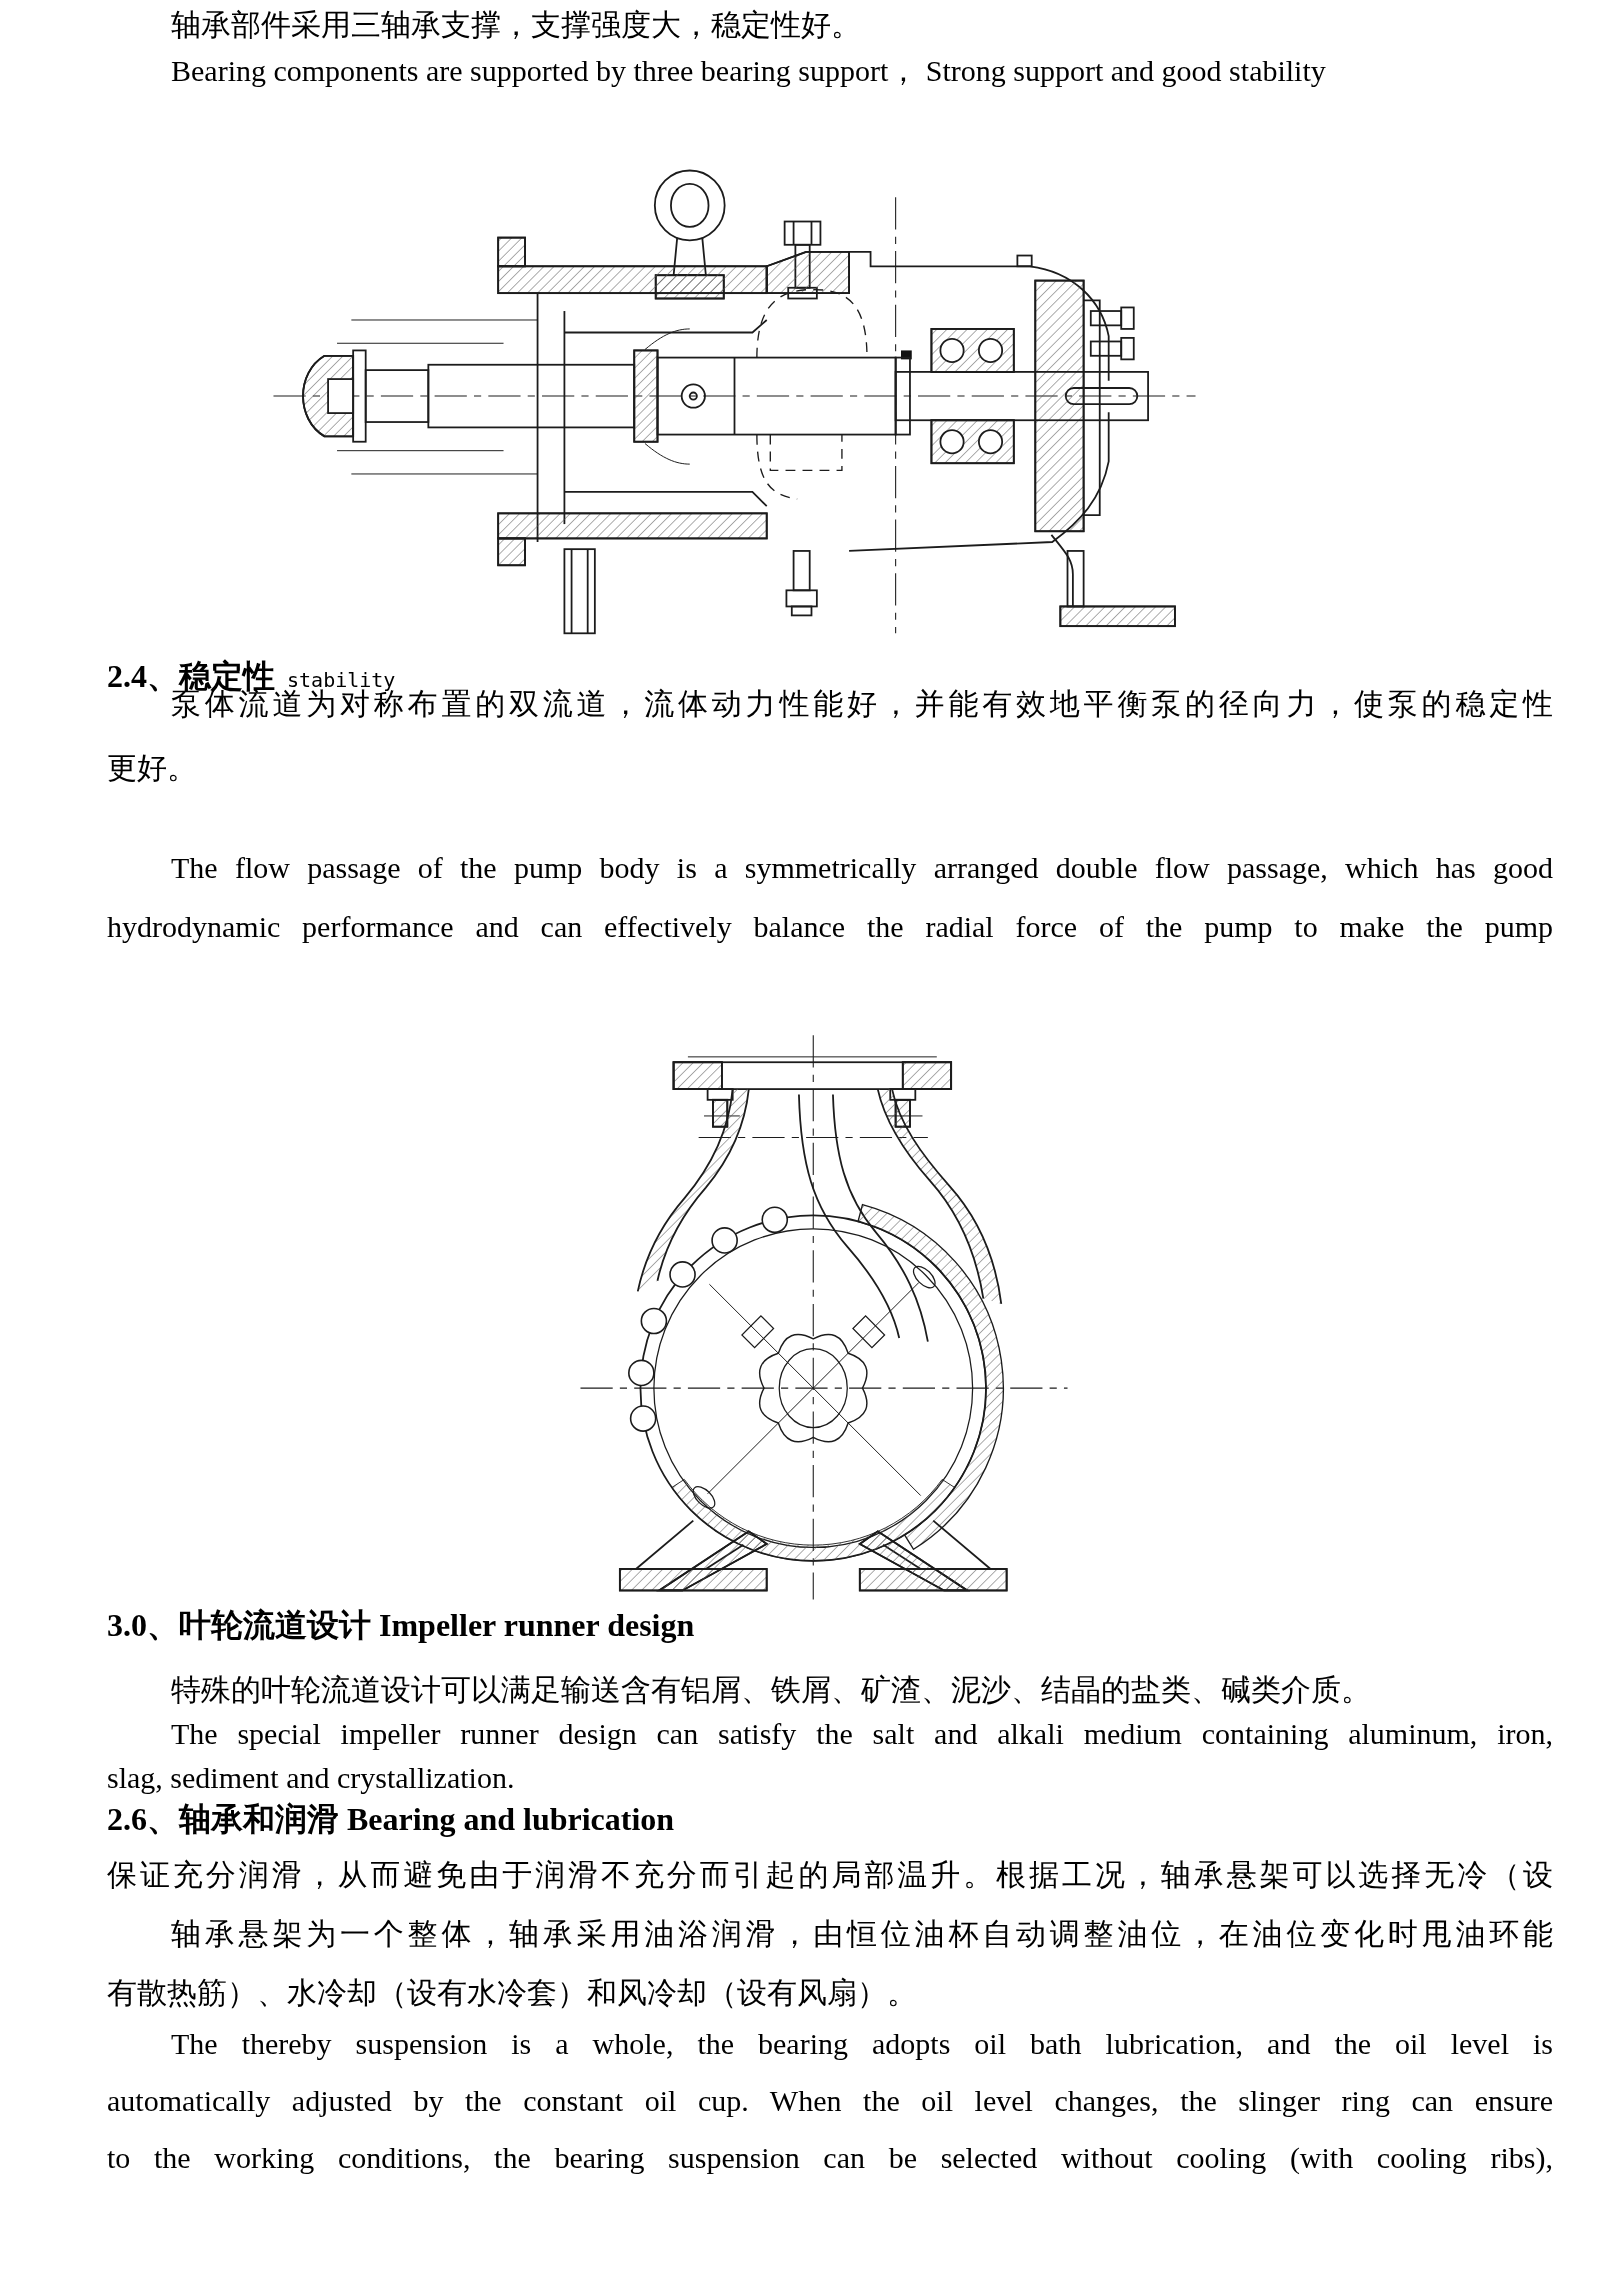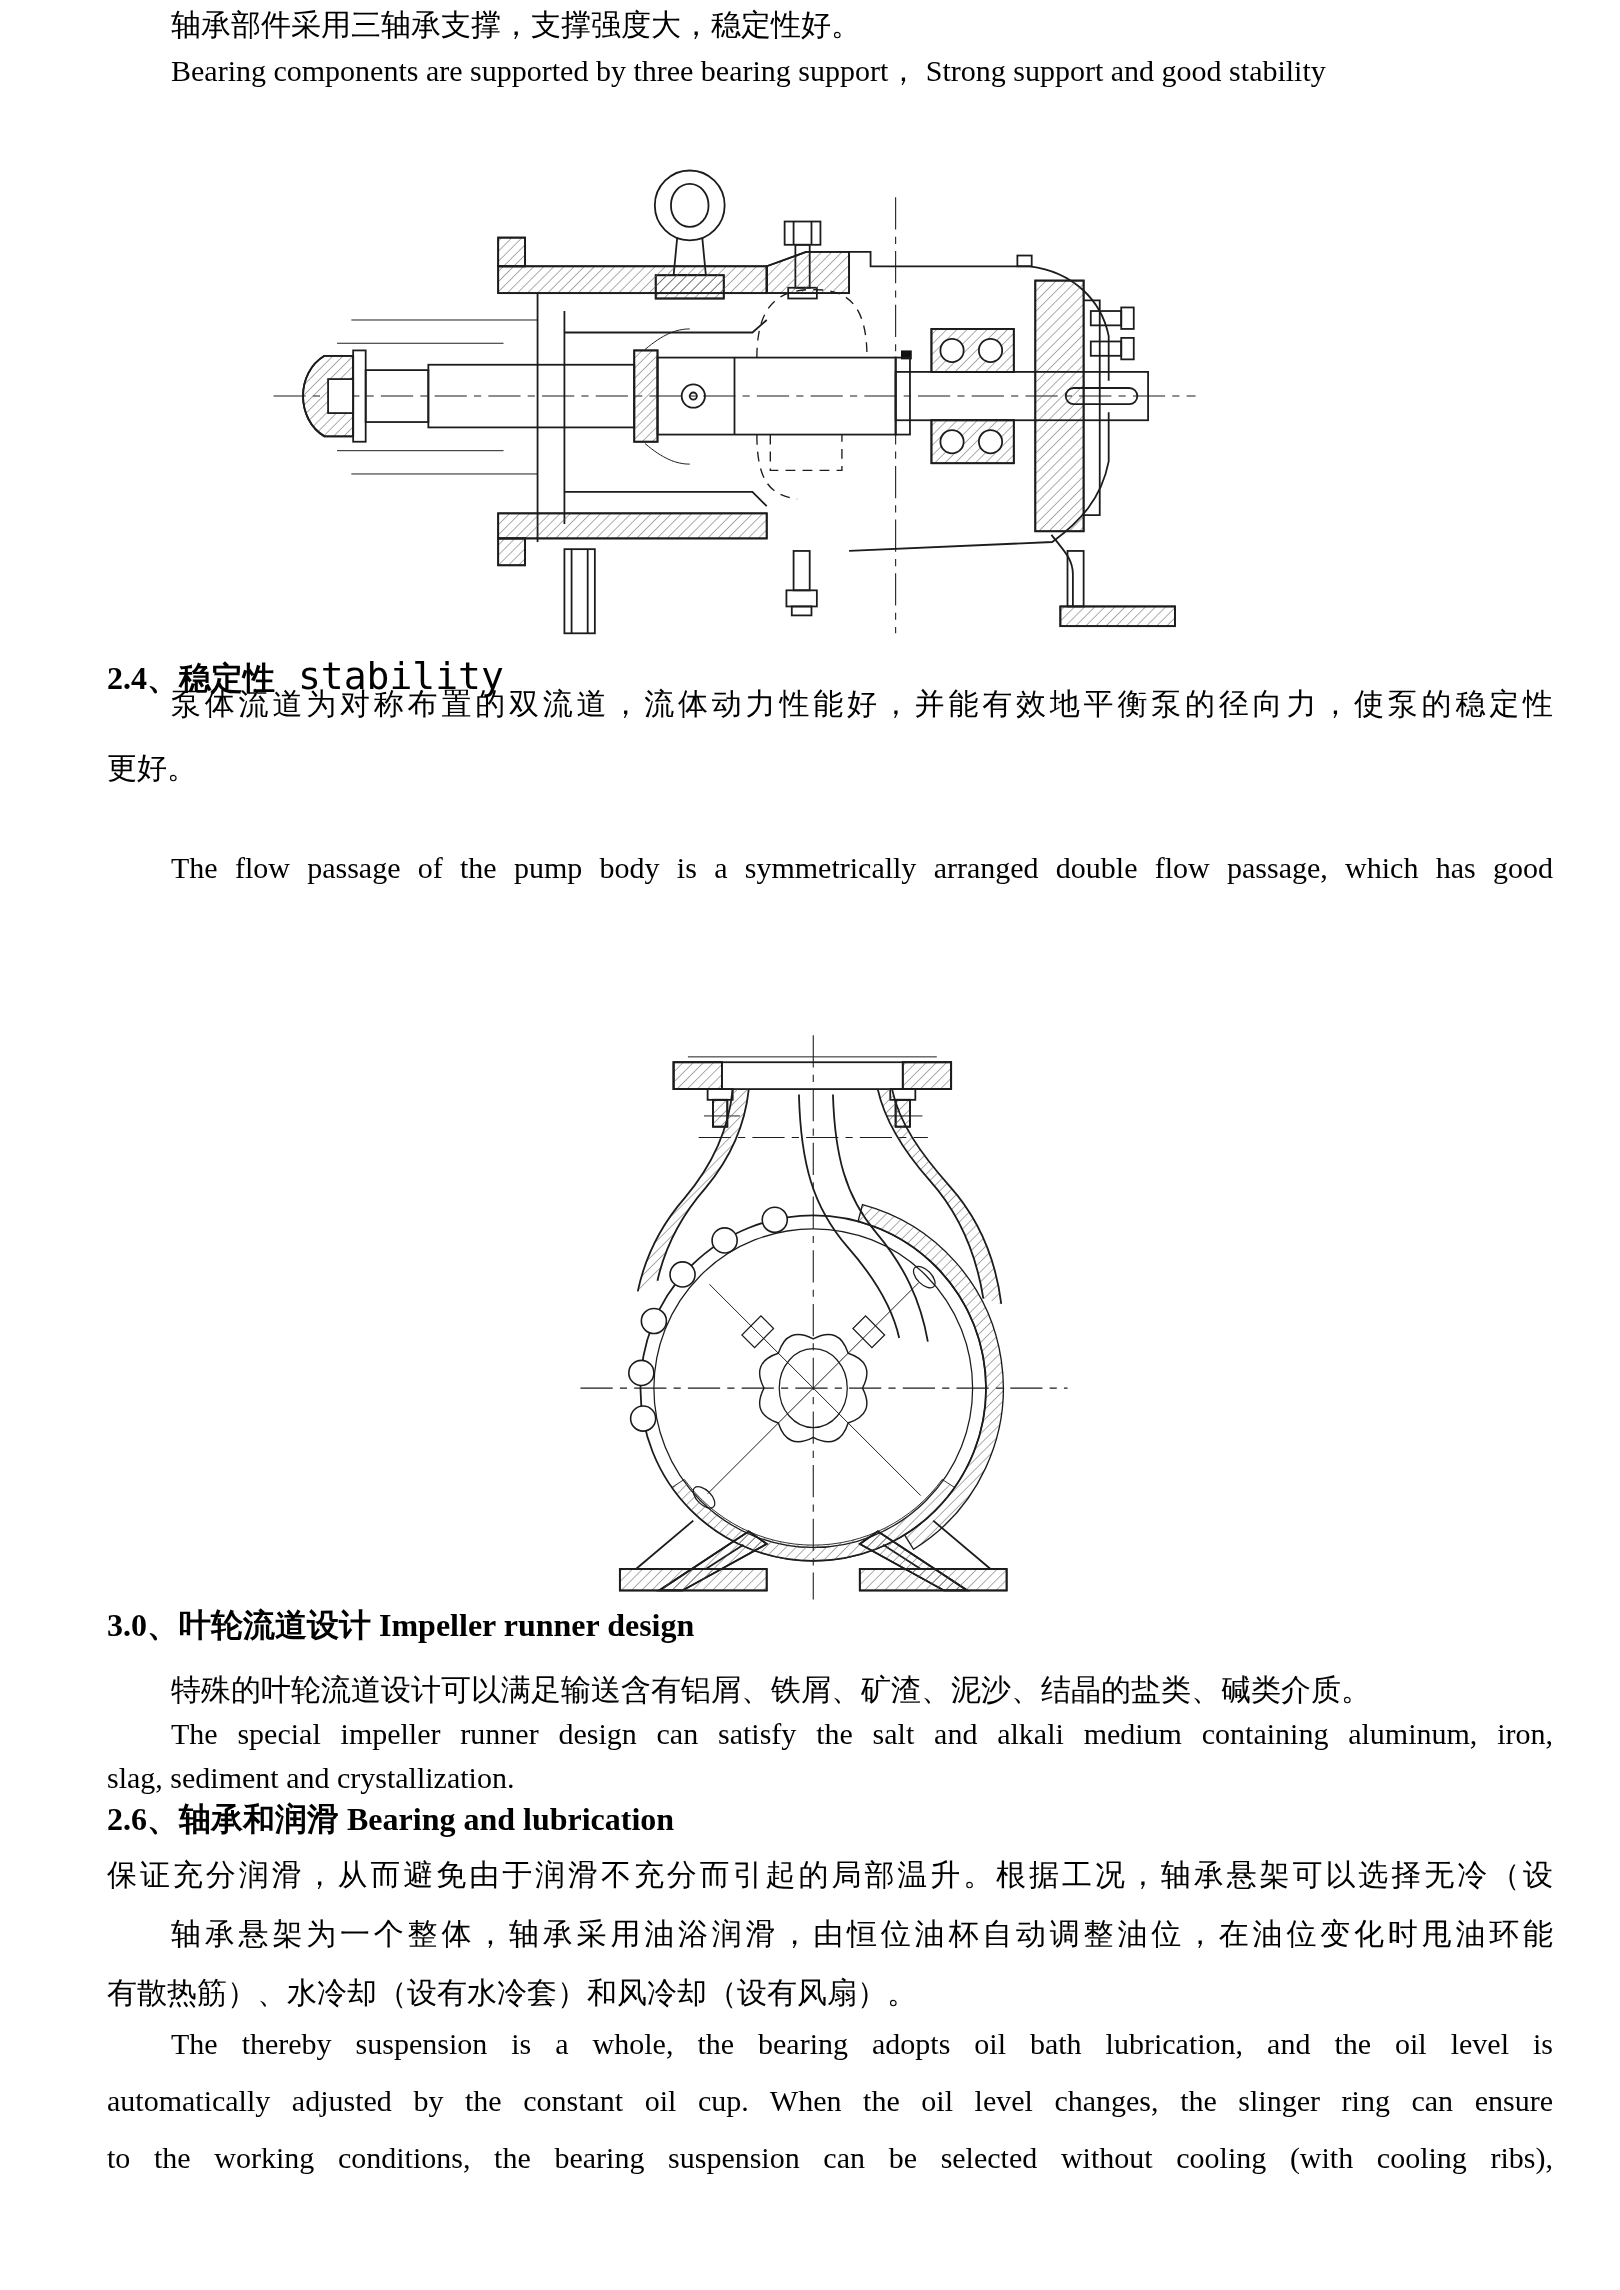--- a/index.html
+++ b/index.html
@@ -6,21 +6,21 @@
   body{
     width:1620px;height:2291px;position:relative;background:#ffffff;
     font-family:"Liberation Serif","DejaVu Serif",serif;color:#000;
     overflow:hidden;
   }
   .blk{position:absolute;left:107px;width:1446px;}
   .line{font-size:30px;white-space:pre-wrap;}
   .j{text-align:justify;text-align-last:justify;}
   .ind{text-indent:64px;}
   .h{font-size:32px;font-weight:700;line-height:45px;}
-  .h24-en{font-family:"DejaVu Sans Mono","Liberation Mono",monospace;font-weight:400;font-size:38px;}
+  .h24-en{font-family:"DejaVu Sans Mono","Liberation Mono",monospace;font-weight:400;font-size:20px;}
   figure{margin:0;position:absolute;}
   svg{display:block;}
   .thin{stroke-width:1.1;}
   .cl{stroke-width:1.2;stroke-dasharray:36 8 8 8;}
   .dsh{stroke-dasharray:11 8;stroke-width:1.5;}
 </style>
 </head>
 <body>
 
 <div class="blk" style="top:1.8px;line-height:45px;">
@@ -154,20 +154,21 @@
 
 <div class="blk h" style="top:654px;">
   <span>2.4、稳定性</span><span class="h24-en"> stability</span>
 </div>
 <div class="blk" style="top:672px;line-height:64px;">
   <div class="line j ind">泵体流道为对称布置的双流道，流体动力性能好，并能有效地平衡泵的径向力，使泵的稳定性</div>
   <div class="line">更好。</div>
 </div>
 <div class="blk" style="top:838px;line-height:59px;">
   <div class="line j ind">The flow passage of the pump body is a symmetrically arranged double flow passage, which has good</div>
+  <div class="line j">hydrodynamic performance and can effectively balance the radial force of the pump to make the pump</div>
 </div>
 
 <figure style="left:573px;top:1030px;width:502px;height:573px;">
 <svg width="502" height="573" viewBox="0 0 560 640">
   <defs>
     <pattern id="h2" patternUnits="userSpaceOnUse" width="8" height="8" patternTransform="rotate(45)">
       <line x1="0" y1="0" x2="0" y2="8" stroke="#555" stroke-width="1.1"></line>
     </pattern>
   </defs>
   <g stroke="#1c1c1c" fill="none" stroke-width="2">

